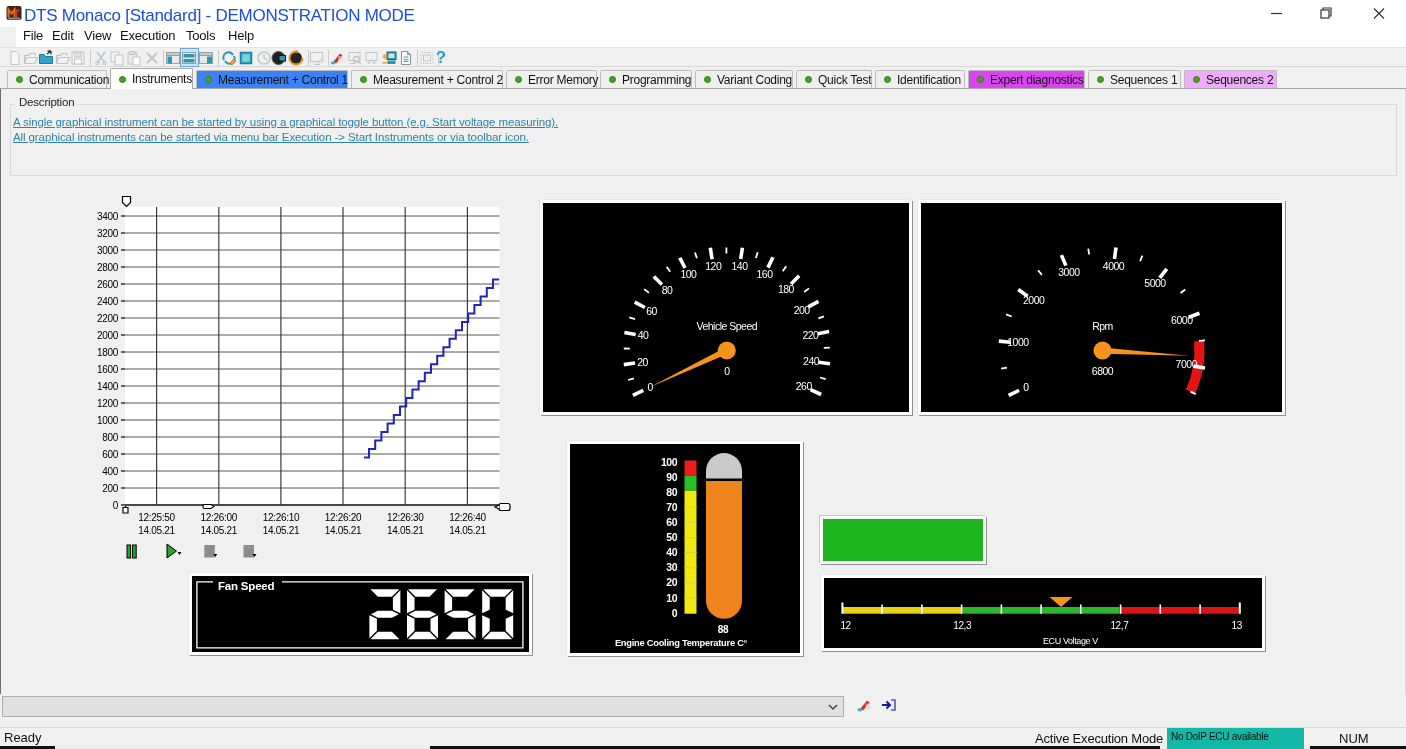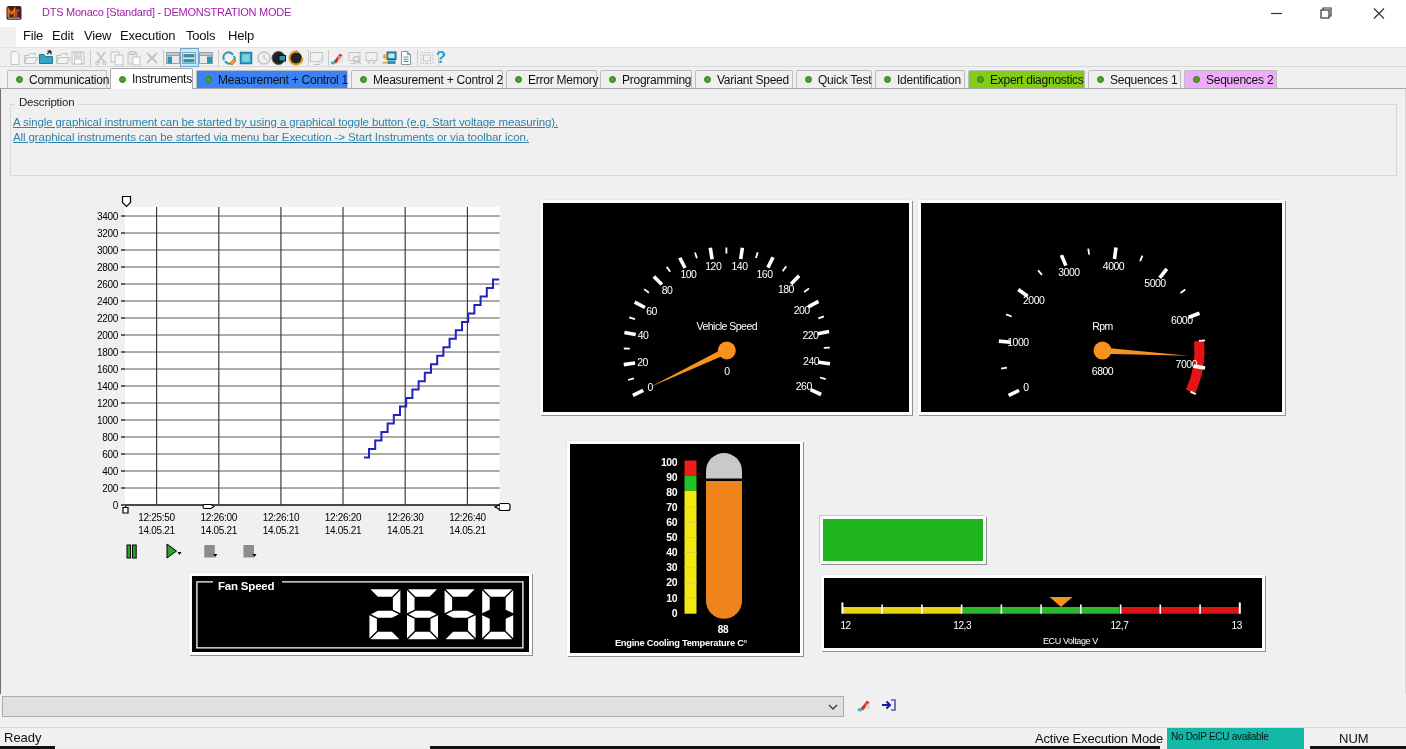--- a/index.html
+++ b/index.html
@@ -8,21 +8,21 @@
 </style></head>
 <body>
 
 <div class="abs" style="left:0;top:0;width:1406px;height:27px;background:#fff;">
   <svg class="abs" style="left:6px;top:5px" width="16" height="16">
     <rect x="0.5" y="1" width="15" height="14" rx="2" fill="#3a2420"></rect>
     <path d="M2.5 12 V4.5 l3 4 3-4 V12" stroke="#e86c1a" stroke-width="2" fill="none"></path>
     <path d="M10.5 12 V5.5 l3 0" stroke="#c23a24" stroke-width="2" fill="none"></path>
     <rect x="2" y="12.5" width="12" height="2" fill="#8d8d8d"></rect>
   </svg>
-  <div class="abs" style="left:42px;top:6px;font-size:11px;letter-spacing:-0.25px;color:#a21caf;">DTS Monaco [Standard] - DEMONSTRATION MODE</div>
+  <div class="abs" style="left:24px;top:6px;font-size:17px;letter-spacing:-0.25px;color:#1d4ed8;">DTS Monaco [Standard] - DEMONSTRATION MODE</div>
   <svg class="abs" style="left:1266px;top:0" width="140" height="27">
     <line x1="5" y1="13.5" x2="16" y2="13.5" stroke="#333" stroke-width="1.2"></line>
     <rect x="55" y="10" width="8" height="8" fill="none" stroke="#333" stroke-width="1.2"></rect>
     <path d="M57 10 V8 h8 v8 h-2" fill="none" stroke="#333" stroke-width="1.2"></path>
     <path d="M108 8.5 l10 10 M118 8.5 l-10 10" stroke="#333" stroke-width="1.2"></path>
   </svg>
 </div>
 
 <div class="abs" style="left:16px;top:27px;width:1406px;height:20px;background:#fff;font-size:13px;letter-spacing:-0.2px;color:#111;">
   <span class="abs" style="left:7px;top:1px">File</span>
@@ -179,31 +179,31 @@
     <div style="position:absolute;left:506px;top:2px;height:18px;background:#efefef;border:1px solid #bdbdbd;border-bottom:none;z-index:1;width:91px;border-radius:2px 2px 0 0;">
       <span style="position:absolute;left:8px;top:50%;margin-top:-3.5px;width:7px;height:7px;border-radius:50%;background:#44a51e;border:1px solid #2f7d12;box-sizing:border-box"></span>
       <span style="position:absolute;left:21px;top:0;line-height:18px;font-size:12px;letter-spacing:-0.25px;color:#111;white-space:nowrap">Error Memory</span>
     </div>
     <div style="position:absolute;left:600px;top:2px;height:18px;background:#efefef;border:1px solid #bdbdbd;border-bottom:none;z-index:1;width:92px;border-radius:2px 2px 0 0;">
       <span style="position:absolute;left:8px;top:50%;margin-top:-3.5px;width:7px;height:7px;border-radius:50%;background:#44a51e;border:1px solid #2f7d12;box-sizing:border-box"></span>
       <span style="position:absolute;left:21px;top:0;line-height:18px;font-size:12px;letter-spacing:-0.25px;color:#111;white-space:nowrap">Programming</span>
     </div>
     <div style="position:absolute;left:695px;top:2px;height:18px;background:#efefef;border:1px solid #bdbdbd;border-bottom:none;z-index:1;width:98px;border-radius:2px 2px 0 0;">
       <span style="position:absolute;left:8px;top:50%;margin-top:-3.5px;width:7px;height:7px;border-radius:50%;background:#44a51e;border:1px solid #2f7d12;box-sizing:border-box"></span>
-      <span style="position:absolute;left:21px;top:0;line-height:18px;font-size:12px;letter-spacing:-0.25px;color:#111;white-space:nowrap">Variant Speed</span>
+      <span style="position:absolute;left:21px;top:0;line-height:18px;font-size:12px;letter-spacing:-0.25px;color:#111;white-space:nowrap">Variant Coding</span>
     </div>
     <div style="position:absolute;left:796px;top:2px;height:18px;background:#efefef;border:1px solid #bdbdbd;border-bottom:none;z-index:1;width:76px;border-radius:2px 2px 0 0;">
       <span style="position:absolute;left:8px;top:50%;margin-top:-3.5px;width:7px;height:7px;border-radius:50%;background:#44a51e;border:1px solid #2f7d12;box-sizing:border-box"></span>
       <span style="position:absolute;left:21px;top:0;line-height:18px;font-size:12px;letter-spacing:-0.25px;color:#111;white-space:nowrap">Quick Test</span>
     </div>
     <div style="position:absolute;left:875px;top:2px;height:18px;background:#efefef;border:1px solid #bdbdbd;border-bottom:none;z-index:1;width:90px;border-radius:2px 2px 0 0;">
       <span style="position:absolute;left:8px;top:50%;margin-top:-3.5px;width:7px;height:7px;border-radius:50%;background:#44a51e;border:1px solid #2f7d12;box-sizing:border-box"></span>
       <span style="position:absolute;left:21px;top:0;line-height:18px;font-size:12px;letter-spacing:-0.25px;color:#111;white-space:nowrap">Identification</span>
     </div>
-    <div style="position:absolute;left:968px;top:2px;height:18px;background:#84cc16;border:1px solid #bdbdbd;border-bottom:none;z-index:1;width:117px;border-radius:2px 2px 0 0;">
+    <div style="position:absolute;left:968px;top:2px;height:18px;background:#d946ef;border:1px solid #bdbdbd;border-bottom:none;z-index:1;width:117px;border-radius:2px 2px 0 0;">
       <span style="position:absolute;left:8px;top:50%;margin-top:-3.5px;width:7px;height:7px;border-radius:50%;background:#44a51e;border:1px solid #2f7d12;box-sizing:border-box"></span>
       <span style="position:absolute;left:21px;top:0;line-height:18px;font-size:12px;letter-spacing:-0.25px;color:#111;white-space:nowrap">Expert diagnostics</span>
     </div>
     <div style="position:absolute;left:1088px;top:2px;height:18px;background:#efefef;border:1px solid #bdbdbd;border-bottom:none;z-index:1;width:93px;border-radius:2px 2px 0 0;">
       <span style="position:absolute;left:8px;top:50%;margin-top:-3.5px;width:7px;height:7px;border-radius:50%;background:#44a51e;border:1px solid #2f7d12;box-sizing:border-box"></span>
       <span style="position:absolute;left:21px;top:0;line-height:18px;font-size:12px;letter-spacing:-0.25px;color:#111;white-space:nowrap">Sequences 1</span>
     </div>
     <div style="position:absolute;left:1184px;top:2px;height:18px;background:#f0abfc;border:1px solid #bdbdbd;border-bottom:none;z-index:1;width:93px;border-radius:2px 2px 0 0;">
       <span style="position:absolute;left:8px;top:50%;margin-top:-3.5px;width:7px;height:7px;border-radius:50%;background:#44a51e;border:1px solid #2f7d12;box-sizing:border-box"></span>
       <span style="position:absolute;left:21px;top:0;line-height:18px;font-size:12px;letter-spacing:-0.25px;color:#111;white-space:nowrap">Sequences 2</span>

